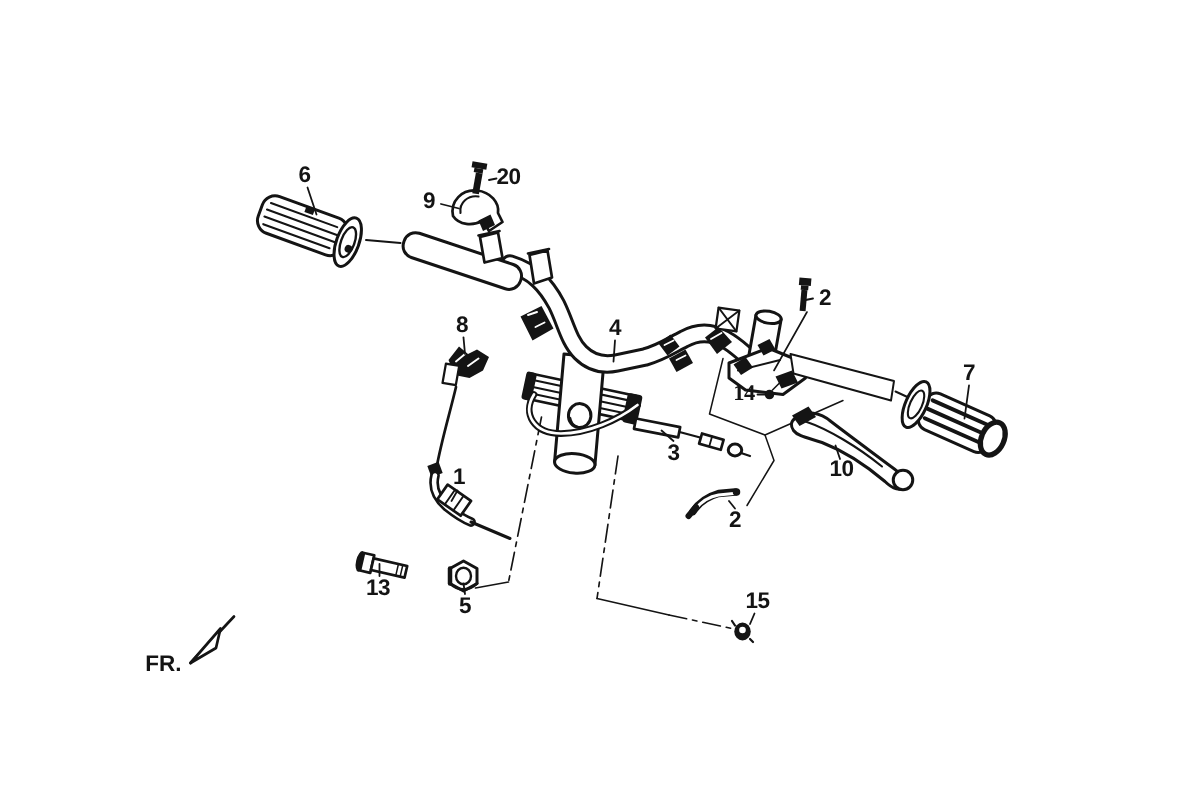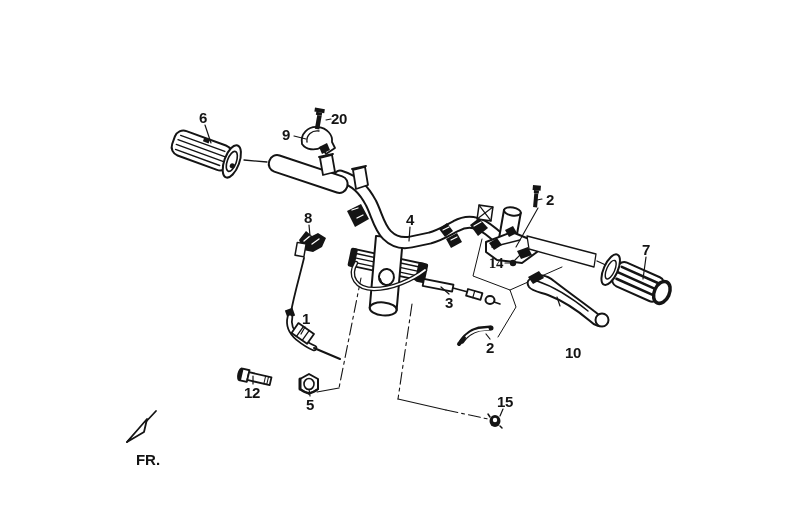--- a/index.html
+++ b/index.html
@@ -228,21 +228,21 @@
 <div id="callout-layer">
       <div class="callout" style="left: 306px; top: 318px;">1</div>
       <div class="callout" style="left: 490px; top: 347px;">2</div>
       <div class="callout" style="left: 449px; top: 302px;">3</div>
       <div class="callout" style="left: 410px; top: 219px;">4</div>
       <div class="callout" style="left: 310px; top: 404px;">5</div>
       <div class="callout" style="left: 203px; top: 117px;">6</div>
       <div class="callout" style="left: 646px; top: 249px;">7</div>
       <div class="callout" style="left: 308px; top: 217px;">8</div>
       <div class="callout" style="left: 286px; top: 134px;">9</div>
-      <div class="callout" style="left: 573px; top: 313px; margin-top: 39px;">10</div>
-      <div class="callout" style="left: 252px; top: 392px;">12</div>
+      <div class="callout" style="left: 561px; top: 313px;">10</div>
+      <div class="callout" style="left: 252px; top: 392px;">13</div>
       <div class="callout" style="left: 550px; top: 199px;">2</div>
       <div class="callout" style="left: 339px; top: 118px;">20</div>
       <div class="callout" style="left: 496px; top: 263px; font-family: Liberation Serif, serif;">14</div>
       <div class="callout" style="left: 505px; top: 401px;">15</div>
     </div>
-<div class="fr-label" id="fr-label" style="left: 109px; top: 459px; margin-left: 39px;">FR.</div>
+<div class="fr-label" id="fr-label" style="left: 109px; top: 443px;">FR.</div>
 </div>
 
 </body></html>

